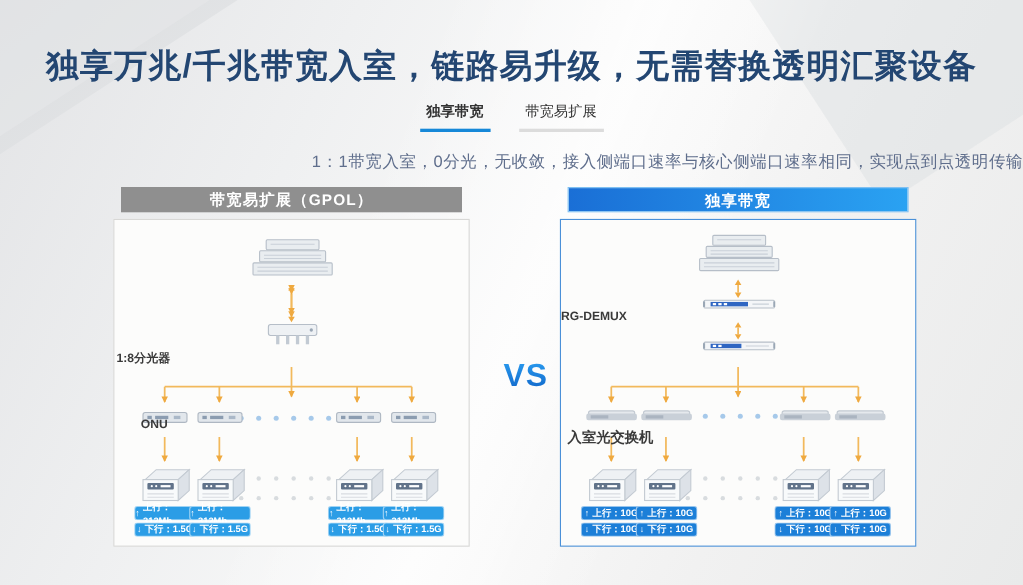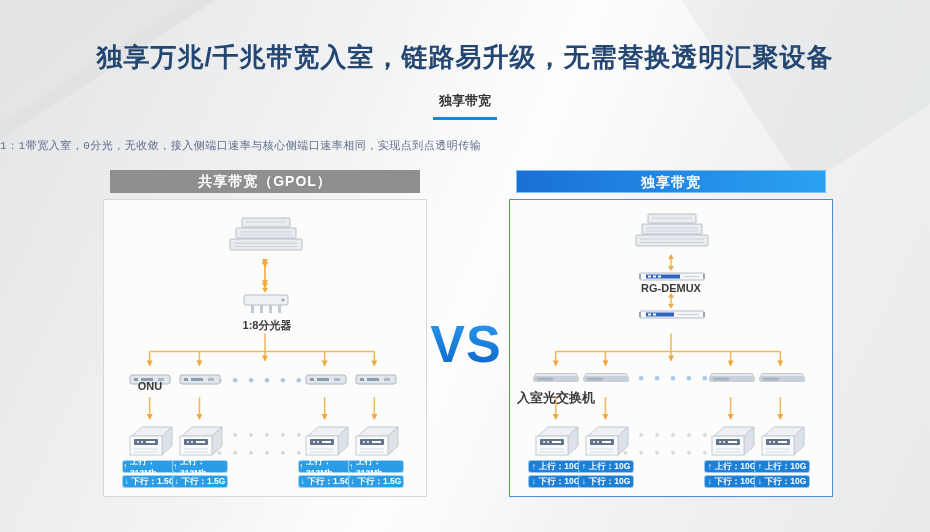--- a/index.html
+++ b/index.html
@@ -8,70 +8,71 @@
     background:linear-gradient(115deg,#e3e4e6 0%,#eff0f1 28%,#fafafa 52%,#f1f1f1 74%,#e9eaea 100%);}
   
   .stripe{position:absolute;transform:rotate(-33deg);pointer-events:none;}
   .stripe-tl-1{left:-190px;top:-150px;width:430px;height:250px;background:linear-gradient(#cfd1d3,#dee0e2);opacity:.75;}
   .stripe-tl-2{left:-120px;top:-190px;width:430px;height:230px;background:#e6e7e9;opacity:.6;}
   .stripe-tr{right:-200px;top:-160px;width:430px;height:250px;background:#dfe1e3;opacity:.55;}
   .sheen{position:absolute;left:300px;top:-120px;width:330px;height:820px;transform:rotate(22deg);
     background:linear-gradient(90deg,rgba(255,255,255,0),rgba(255,255,255,.6),rgba(255,255,255,0));pointer-events:none;}
 
   .page-title{position:absolute;left:0;top:40px;width:100%;text-align:center;margin:0;
-    font-size:26px;font-weight:700;color:#234672;letter-spacing:1px;}
+    font-size:30px;font-weight:700;color:#234672;letter-spacing:1px;}
   .tab-bar{position:absolute;left:0;top:92px;width:100%;display:flex;justify-content:center;gap:26px;}
   .tab{font-size:13px;color:#333;padding:0 6px 7px 6px;border-bottom:3px solid #dcdcdc;cursor:pointer;}
   .tab.active{font-weight:700;border-bottom-color:#1688d8;}
-  .subtitle{position:absolute;left:0;top:138px;width:100%;text-align:left;margin:0;
-    font-size:11px;color:#5f6e8c;letter-spacing:.5px;font-family:Liberation Mono, monospace;}
+  .subtitle{position:absolute;left:0;top:138px;width:100%;text-align:right;margin:0;
+    font-size:15px;color:#5f6e8c;letter-spacing:.5px;}
 
   .panel-header{position:absolute;top:170px;width:310px;height:23px;line-height:23px;text-align:center;
     color:#fff;font-size:14px;font-weight:700;letter-spacing:1px;}
   .panel-header.gray{left:110px;background:#8f8f8f;}
   .panel-header.blue{left:516px;background:linear-gradient(90deg,#1a6fd6,#2aa2f2);border:1px solid #7fc0f2;box-sizing:border-box;}
   .panel-body{position:absolute;top:199px;width:324px;height:298px;background:#fcfcfb;box-sizing:border-box;}
   .panel-body.left{left:103px;border:1px solid #d8d8d6;}
   .panel-body.right{left:509px;border:1.5px solid #4a90d8;}
   .overlay{position:absolute;left:0;top:0;width:100%;height:100%;}
   .dev{position:absolute;}
-  .diag-label{position:absolute;text-align:center;font-weight:700;color:#3a3a3a;}
+  .diag-label{position:absolute;font-weight:700;color:#3a3a3a;}
   .lbl-11{font-size:11px;}
   .lbl-10{font-size:13px;}
 
   .col{position:absolute;top:224px;width:58px;display:flex;flex-direction:column;align-items:center;gap:2px;}
   .badge{width:56px;height:13px;border-radius:3px;display:flex;align-items:center;justify-content:center;gap:3px;
     color:#fff;font-size:8.5px;font-weight:700;box-sizing:border-box;border:1px solid rgba(255,255,255,.55);}
   .badge .arr{font-size:8px;}
   .badge.l{background:#2b9de6;}
   .badge.r{background:#1c7fd8;}
 
-  .vs{position:absolute;left:428px;top:314px;width:76px;text-align:center;margin:0;
-    font-size:52px;font-weight:800;letter-spacing:1px;
+  .vs{position:absolute;left:428px;top:314px;width:76px;text-align:center;margin:12px;
+    font-size:29px;font-weight:800;letter-spacing:1px;
     background:linear-gradient(180deg,#2b9ff2,#0d5fc4);-webkit-background-clip:text;background-clip:text;
     color:transparent;-webkit-text-fill-color:transparent;}
 </style>
 </head>
 <body>
 
 <div id="stage">
   <div class="stripe stripe-tl-1"></div>
   <div class="stripe stripe-tl-2"></div>
   <div class="stripe stripe-tr"></div>
   <div class="sheen"></div>
 
   <h1 class="page-title">独享万兆/千兆带宽入室，链路易升级，无需替换透明汇聚设备</h1>
 
   <div class="tab-bar">
     <div class="tab active">独享带宽</div>
+    <div class="tab">带宽易扩展</div>
   </div>
 
   <p class="subtitle">1：1带宽入室，0分光，无收敛，接入侧端口速率与核心侧端口速率相同，实现点到点透明传输</p>
 
-  <div class="panel-header gray">共享带宽（GPOL）</div>
+  <div class="panel-header gray">带宽易扩展（GPOL）</div>
   <div class="panel-body left">
 
     <svg class="overlay" width="324" height="297" viewBox="0 0 324 297">
       <defs>
         <marker id="ahL" markerWidth="7" markerHeight="7" refX="5" refY="3" orient="auto" markerUnits="userSpaceOnUse">
           <path d="M0,0 L6,3 L0,6 Z" fill="#efa93f"></path>
         </marker>
       </defs>
       <g stroke="#f2b95c" stroke-width="1.6" fill="none">
         <line x1="162" y1="64" x2="162" y2="88" marker-start="url(#ahL)" marker-end="url(#ahL)" style="marker-start:url(#ahL)" transform=""></line>

